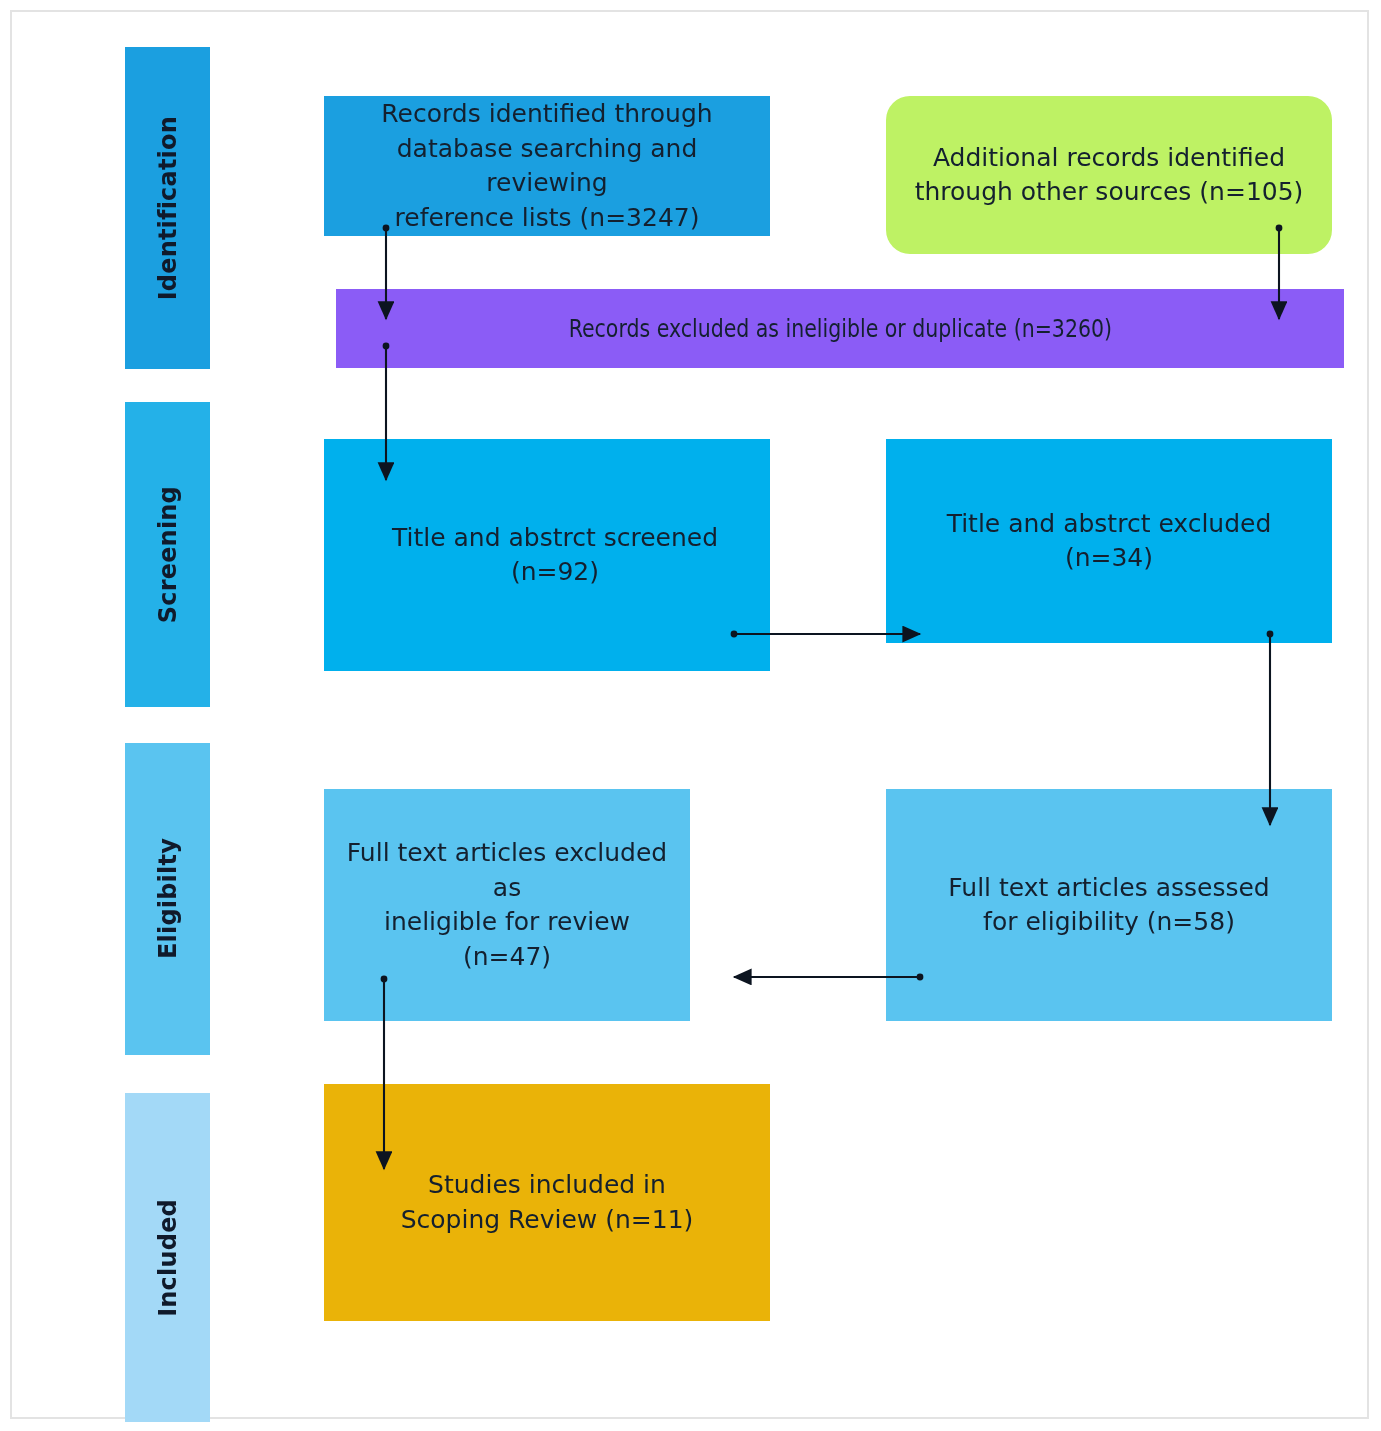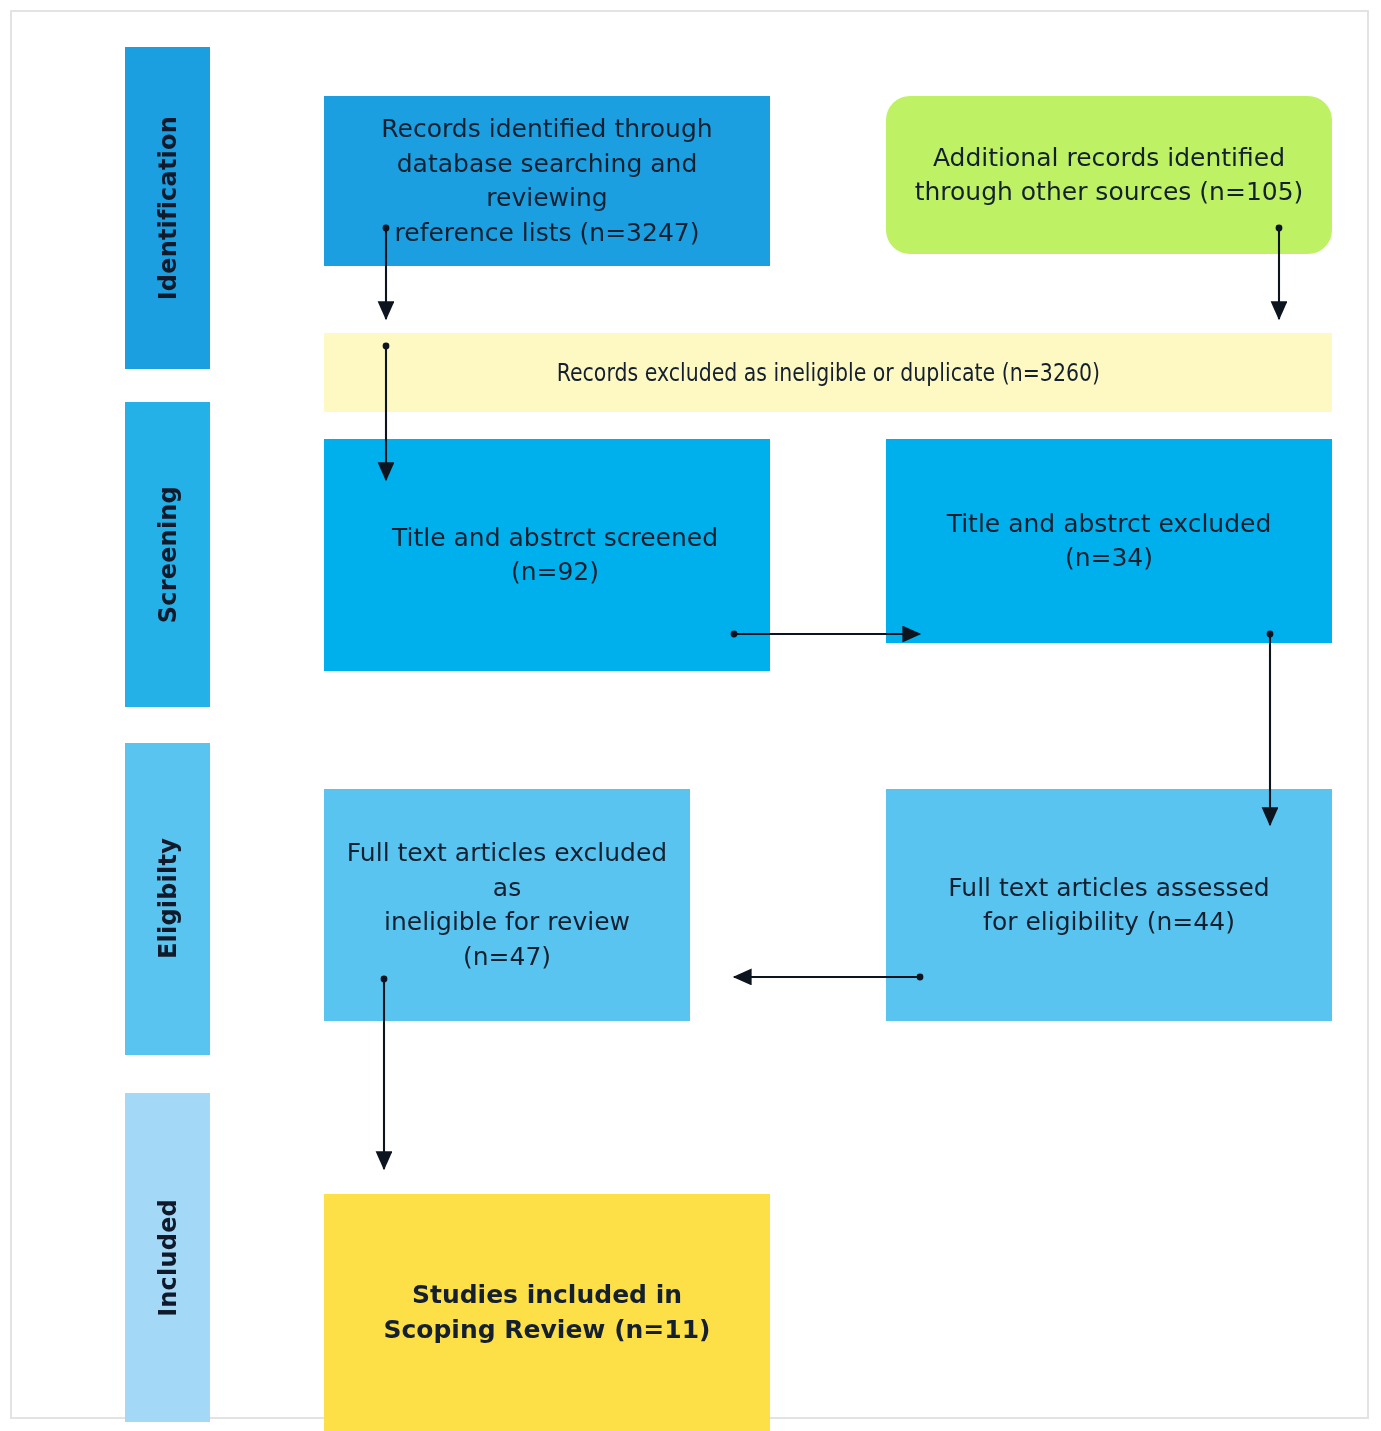--- a/index.html
+++ b/index.html
@@ -95,56 +95,56 @@
     </div>
 
     <div class="stage-bar" style="left:113px; top:731px; width:85px; height:312px; background:#5ac4f0;">
       <span class="stage-label">Eligibilty</span>
     </div>
 
     <div class="stage-bar" style="left:113px; top:1081px; width:85px; height:329px; background:#a3d9f7;">
       <span class="stage-label">Included</span>
     </div>
 
-    <div class="node" style="left:312px; top:84px; width:446px; height:170px; background:#1b9fe0;">
+    <div class="node" style="left:312px; top:84px; width:446px; height:140px; background:#1b9fe0;">
       <span class="node-text">Records identified through
 database searching and reviewing
 reference lists (n=3247)</span>
     </div>
 
     <div class="node" style="left:874px; top:84px; width:446px; height:158px; background:#bef264;border-radius:24px;">
       <span class="node-text">Additional records identified
 through other sources (n=105)</span>
     </div>
 
-    <div class="node band" style="left:312px; top:277px; width:1008px; height:79px; background:#fef9c3;margin-top:44px;">
+    <div class="node band" style="left:324px; top:277px; width:1008px; height:79px; background:#8b5cf6;">
       <span class="node-text">Records excluded as ineligible or duplicate (n=3260)</span>
     </div>
 
     <div class="node" style="left:312px; top:427px; width:446px; height:232px; background:#00b0ed;padding-left:16px;">
       <span class="node-text">Title and abstrct screened
 (n=92)</span>
     </div>
 
     <div class="node" style="left:874px; top:427px; width:446px; height:204px; background:#00b0ed;">
       <span class="node-text">Title and abstrct excluded
 (n=34)</span>
     </div>
 
     <div class="node" style="left:312px; top:777px; width:366px; height:232px; background:#5ac4f0;">
       <span class="node-text">Full text articles excluded as
 ineligible for review (n=47)</span>
     </div>
 
     <div class="node" style="left:874px; top:777px; width:446px; height:232px; background:#5ac4f0;">
       <span class="node-text">Full text articles assessed
-for eligibility (n=44)</span>
+for eligibility (n=58)</span>
     </div>
 
-    <div class="node" style="left:312px; top:1182px; width:446px; height:237px; background:#fde047;font-weight:bold;">
+    <div class="node" style="left:312px; top:1072px; width:446px; height:237px; background:#eab308;">
       <span class="node-text">Studies included in
 Scoping Review (n=11)</span>
     </div>
 
     <svg class="arrows" viewBox="0 0 1381 1431">
       <defs>
         <marker id="ah" markerWidth="10" markerHeight="10" refX="8.4" refY="4" orient="auto" markerUnits="strokeWidth">
           <path d="M0,0 L9,4 L0,8 z" fill="#0c1420"></path>
         </marker>
       </defs>

